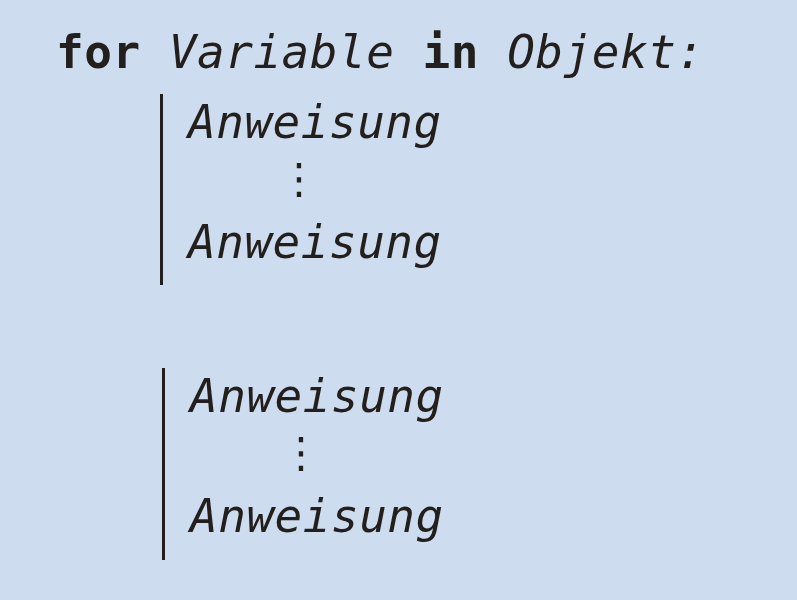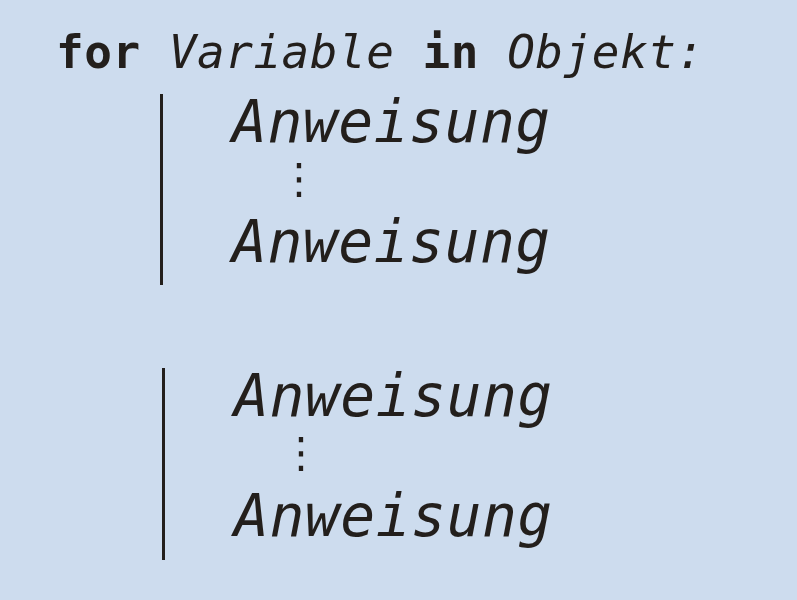--- a/index.html
+++ b/index.html
@@ -64,25 +64,24 @@
     width: 3px;
     background: #231f1c;
   }
   #for-block  .block-rule { height: 191px; }
   #else-block .block-rule { height: 192px; }
 
   .stmt {
     position: absolute;
     white-space: pre;
     font-style: italic;
-    font-size: 58px;
+    font-size: 46px;
     line-height: 52px;
     letter-spacing: 0.5px;
     left: 28px;
-    margin-left: 44px;
   }
   .stmt-first { top: 2px; }
   .stmt-last  { top: 122px; }
 
   .ellipsis-vertical {
     position: absolute;
     left: 118px;
     top: 62px;
     width: 30px;
     text-align: center;

